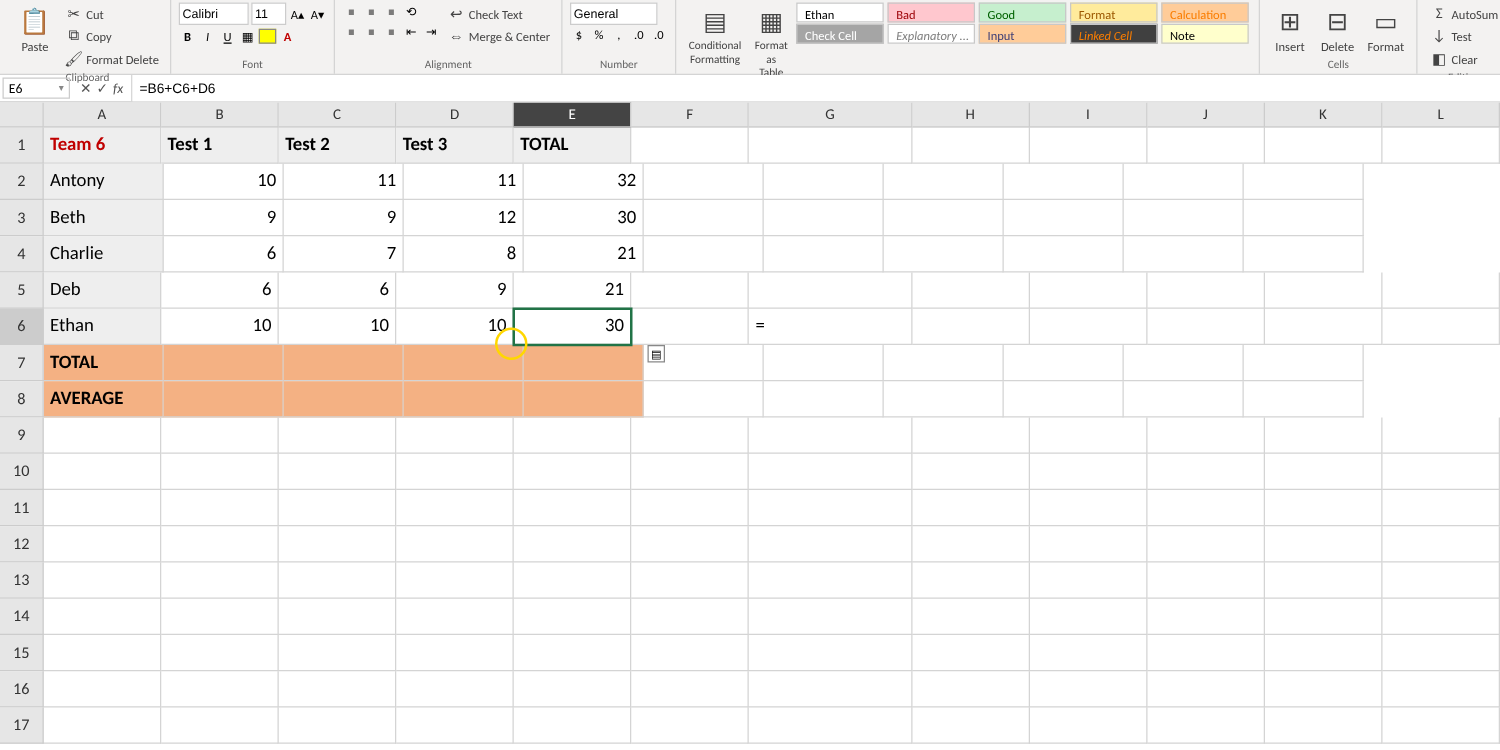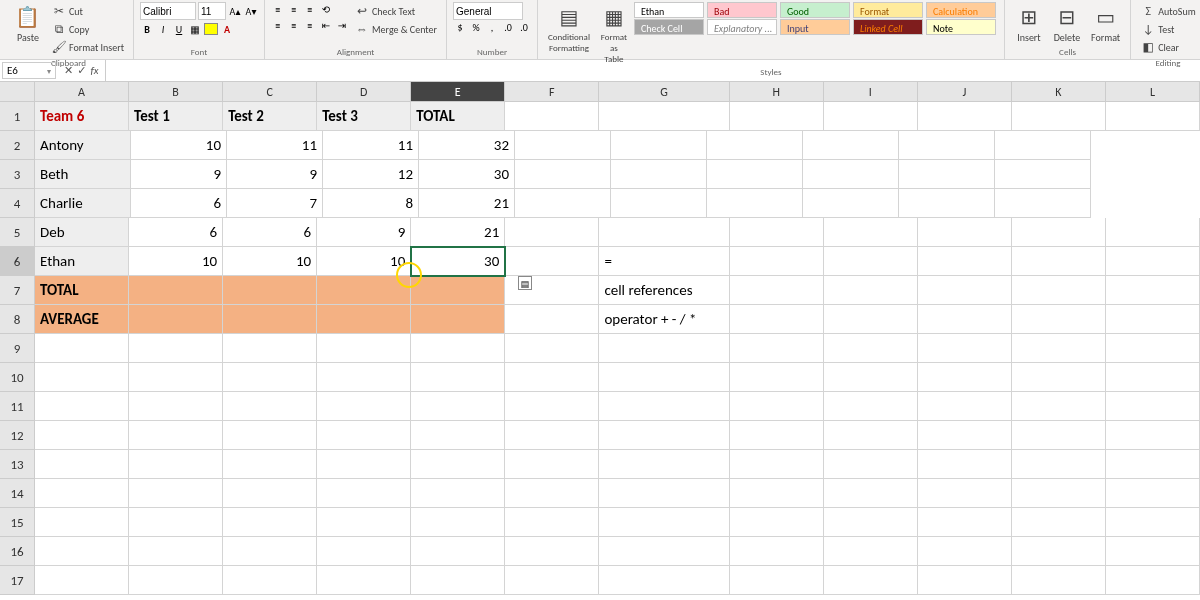--- a/index.html
+++ b/index.html
@@ -64,21 +64,21 @@
         <div class="ribbon-btn">
             <span class="ribbon-icon">✂</span>
             <span>Cut</span>
           </div>
         <div class="ribbon-btn">
             <span class="ribbon-icon">⧉</span>
             <span>Copy</span>
           </div>
         <div class="ribbon-btn">
             <span class="ribbon-icon">🖌</span>
-            <span>Format Insert</span>
+            <span>Format Delete</span>
           </div>
       </div>
     </div>
     <div class="ribbon-group-label">Clipboard</div>
   </div>
 
   <div class="ribbon-group">
     <div class="ribbon-controls ribbon-col">
       <div class="font-row">
         <input class="font-select" style="width: 56px;" value="Calibri">
@@ -163,21 +163,21 @@
         </div>
       <div id="style-gallery" style="display:grid;grid-template-columns:repeat(5,72px);gap:1px">
           <div class="style-cell" style="background: rgb(255, 255, 255); color: rgb(0, 0, 0);">Ethan</div>
           <div class="style-cell" style="background: rgb(255, 199, 206); color: rgb(156, 0, 6);">Bad</div>
           <div class="style-cell" style="background: rgb(198, 239, 206); color: rgb(0, 97, 0);">Good</div>
           <div class="style-cell" style="background: rgb(255, 235, 156); color: rgb(156, 87, 0);">Format</div>
           <div class="style-cell" style="background: rgb(255, 204, 153); color: rgb(250, 125, 0);">Calculation</div>
           <div class="style-cell" style="background: rgb(165, 165, 165); color: rgb(255, 255, 255);">Check Cell</div>
           <div class="style-cell" style="background: rgb(255, 255, 255); color: rgb(127, 127, 127); font-style: italic;">Explanatory ...</div>
           <div class="style-cell" style="background: rgb(255, 204, 153); color: rgb(63, 63, 118);">Input</div>
-          <div class="style-cell" style="background: #7f1d1d; color: rgb(250, 125, 0); font-style: italic;">Linked Cell</div>
+          <div class="style-cell" style="background: #404040; color: rgb(250, 125, 0); font-style: italic;">Linked Cell</div>
           <div class="style-cell" style="background: rgb(255, 255, 204); color: rgb(0, 0, 0);">Note</div>
         </div>
     </div>
     <div class="ribbon-group-label">Styles</div>
   </div>
 
   <div class="ribbon-group">
     <div class="ribbon-controls">
       <div class="ribbon-vbtn">
           <span class="ribbon-big-icon">⊞</span>
@@ -221,20 +221,21 @@
 <div class="formula-bar">
   <div class="name-box">
     <span>E6</span>
     <span style="font-size:8px;color:#888">▾</span>
   </div>
   <div class="fx-btns">
     <span class="fx-btn">✕</span>
     <span class="fx-btn">✓</span>
     <span class="fx-label">fx</span>
   </div>
+  <input class="formula-input" value="=B6+C6+D6" style="">
 </div>
 
 <div class="grid-container">
   <div class="corner"></div>
   <div class="col-headers" id="col-headers">
       <div class="col-header" style="width: 96px;">A</div>
       <div class="col-header" style="width: 96px;">B</div>
       <div class="col-header" style="width: 96px;">C</div>
       <div class="col-header" style="width: 96px;">D</div>
       <div class="col-header selected" style="width: 96px;">E</div>
@@ -347,35 +348,33 @@
         <div class="cell " style="width: 96px;"></div>
         <div class="cell " style="width: 96px;"></div>
       </div>
       <div class="row">
         <div class="cell header-row bold peach" style="width: 96px;">TOTAL</div>
         <div class="cell peach" style="width: 96px;"></div>
         <div class="cell peach" style="width: 96px;"></div>
         <div class="cell peach" style="width: 96px;"></div>
         <div class="cell peach" style="width: 96px;"></div>
         <div class="cell " style="width: 96px;"></div>
-        <div class="cell " style="width: 133px;">cell references</div>
         <div class="cell " style="width: 96px;"></div>
         <div class="cell " style="width: 96px;"></div>
         <div class="cell " style="width: 96px;"></div>
         <div class="cell " style="width: 96px;"></div>
         <div class="cell " style="width: 96px;"></div>
       </div>
       <div class="row">
         <div class="cell header-row bold peach" style="width: 96px;">AVERAGE</div>
         <div class="cell peach" style="width: 96px;"></div>
         <div class="cell peach" style="width: 96px;"></div>
         <div class="cell peach" style="width: 96px;"></div>
         <div class="cell peach" style="width: 96px;"></div>
         <div class="cell " style="width: 96px;"></div>
-        <div class="cell " style="width: 133px;">operator +  -  /  *</div>
         <div class="cell " style="width: 96px;"></div>
         <div class="cell " style="width: 96px;"></div>
         <div class="cell " style="width: 96px;"></div>
         <div class="cell " style="width: 96px;"></div>
         <div class="cell " style="width: 96px;"></div>
       </div>
       <div class="row">
         <div class="cell " style="width: 96px;"></div>
         <div class="cell " style="width: 96px;"></div>
         <div class="cell " style="width: 96px;"></div>

